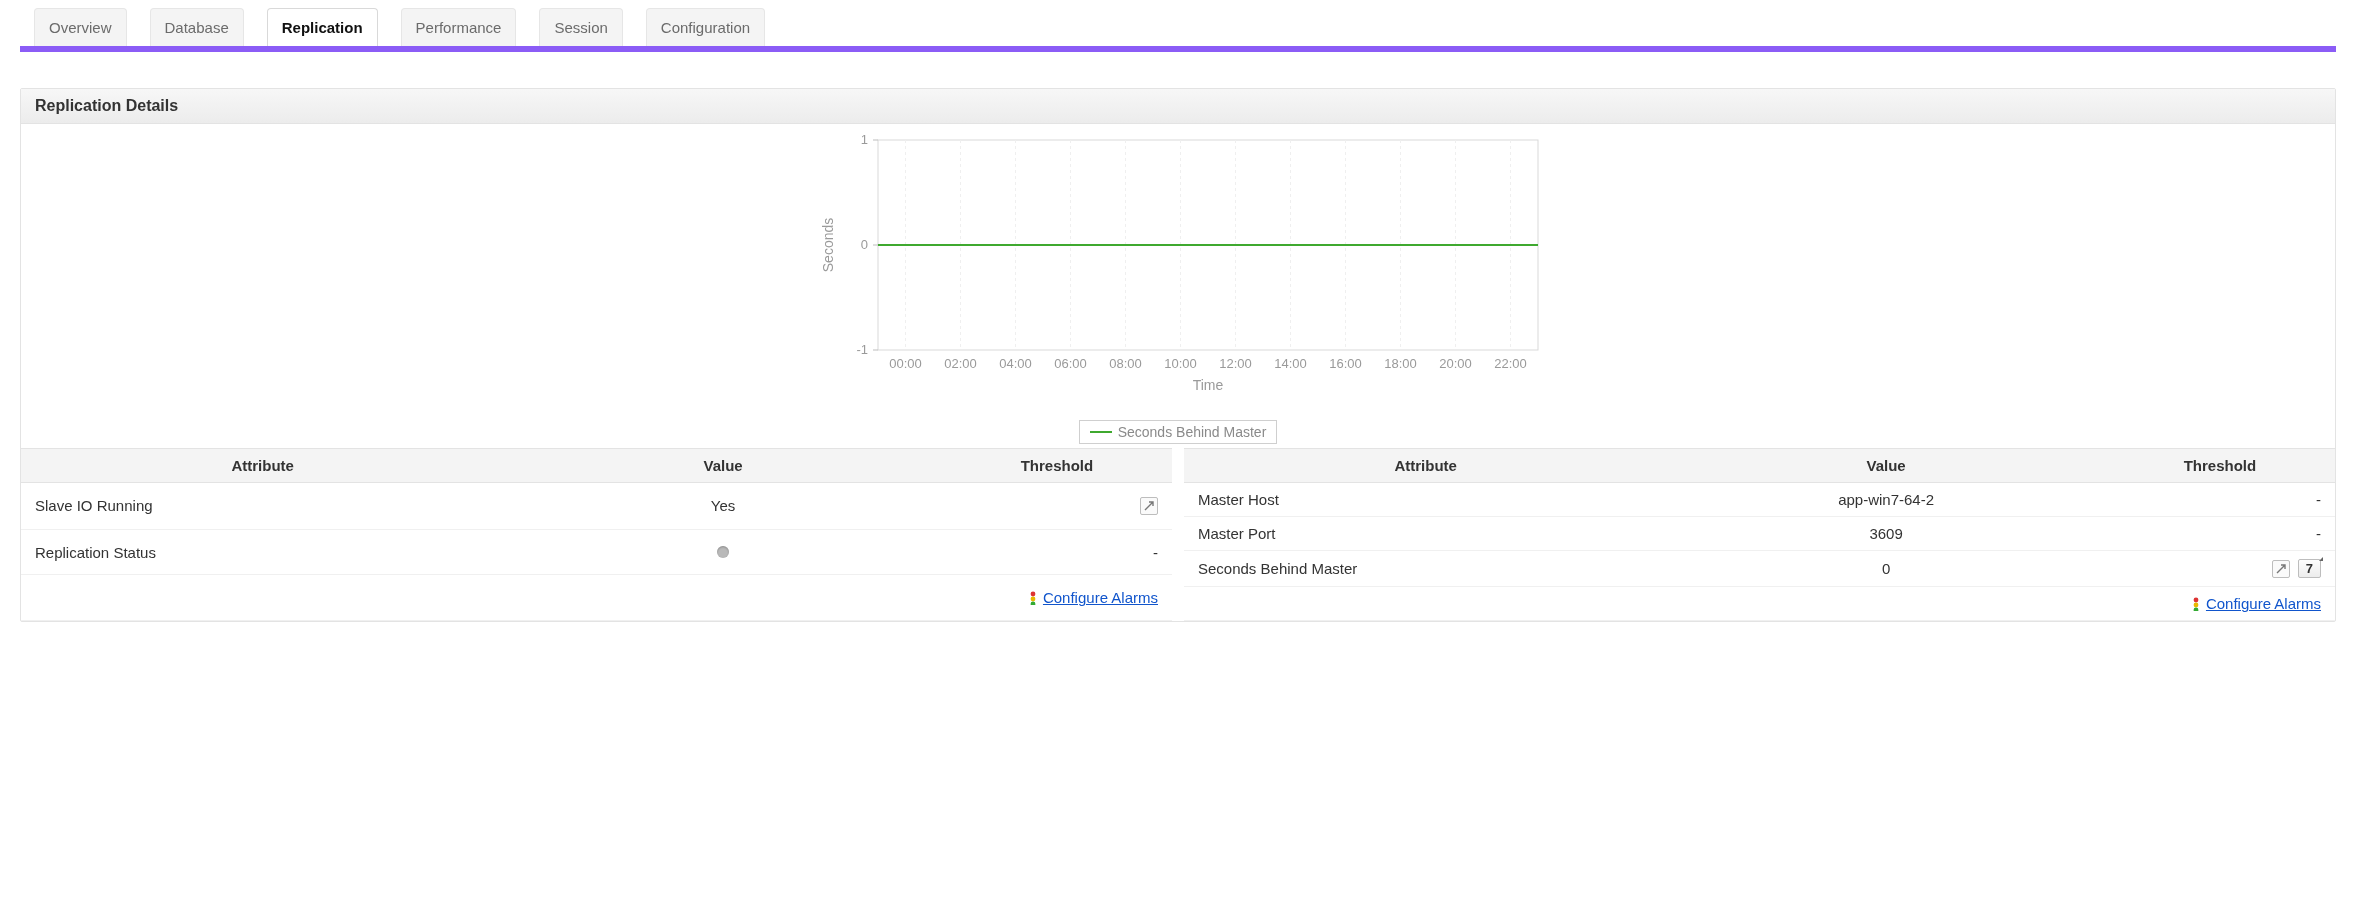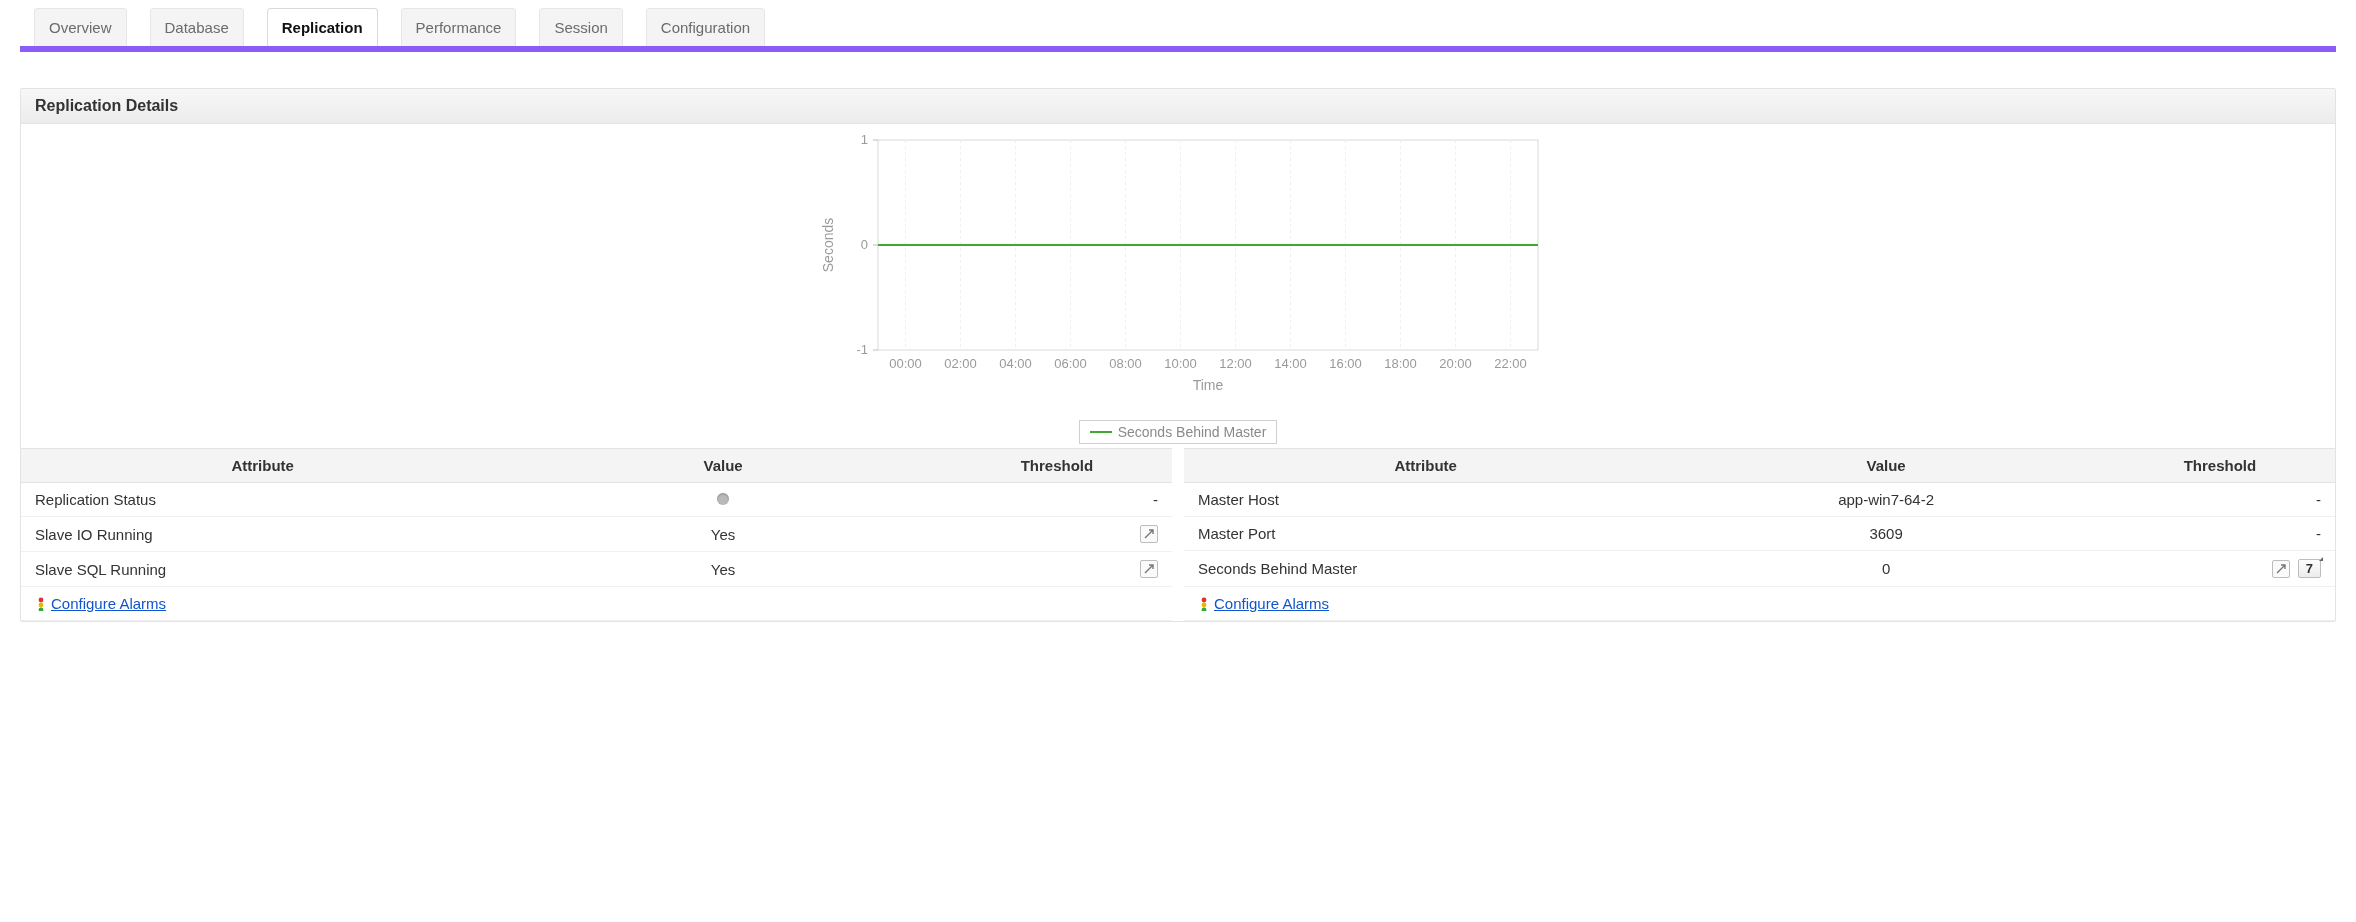--- a/index.html
+++ b/index.html
@@ -110,20 +110,21 @@
     align-items: center;
     justify-content: center;
     width: 18px; height: 18px;
     border: 1px solid #bdbdbd;
     border-radius: 2px;
     color: #777;
     background: #fafafa;
   }
   .thresh-icon svg { width: 10px; height: 10px; }
   .configure-row td {
+    text-align: right;
     padding: 8px 14px;
   }
   .configure-link {
     color: #1155cc;
     text-decoration: underline;
     cursor: pointer;
     font-size: 15px;
   }
   .alarm-icon {
     display: inline-block;
@@ -217,41 +218,32 @@
     <table class="tbl" id="left-table">
         <thead>
           <tr>
             <th>Attribute</th>
             <th>Value</th>
             <th>Threshold</th>
           </tr>
         </thead>
         <tbody>
           <tr>
-            <td class="col-attr">Replication Status</td>
-            <td class="col-val"><span class="status-dot"></span></td>
-            <td class="col-thr">-</td>
-          </tr>
-          <tr>
             <td class="col-attr">Slave IO Running</td>
             <td class="col-val">Yes</td>
             <td class="col-thr"><span class="thresh-icon">
                 <svg viewBox="0 0 10 10">
                   <path d="M1 9 L9 1 M5 1 H9 V5" stroke="#777" stroke-width="1.4" fill="none"></path>
                 </svg>
               </span></td>
           </tr>
           <tr>
-            <td class="col-attr">Slave SQL Running</td>
-            <td class="col-val">Yes</td>
-            <td class="col-thr"><span class="thresh-icon">
-                <svg viewBox="0 0 10 10">
-                  <path d="M1 9 L9 1 M5 1 H9 V5" stroke="#777" stroke-width="1.4" fill="none"></path>
-                </svg>
-              </span></td>
+            <td class="col-attr">Replication Status</td>
+            <td class="col-val"><span class="status-dot"></span></td>
+            <td class="col-thr">-</td>
           </tr>
           <tr class="configure-row">
             <td colspan="3"><span class="alarm-icon"><svg viewBox="0 0 10 14" width="12" height="14">
                   <circle cx="5" cy="3" r="2.4" fill="#d33"></circle>
                   <circle cx="5" cy="8" r="2.4" fill="#e8b800"></circle>
                   <circle cx="5" cy="13" r="2.4" fill="#3a3"></circle>
                 </svg></span><a class="configure-link">Configure Alarms</a></td>
           </tr>
         </tbody>
       </table>

